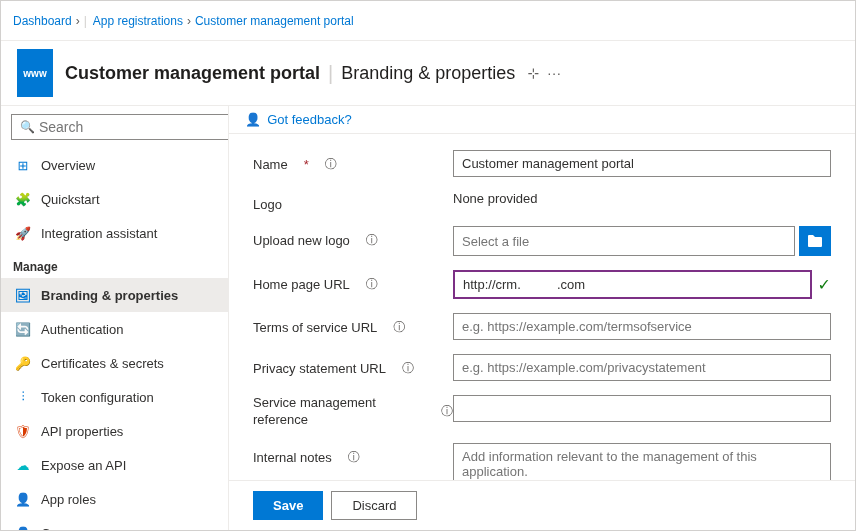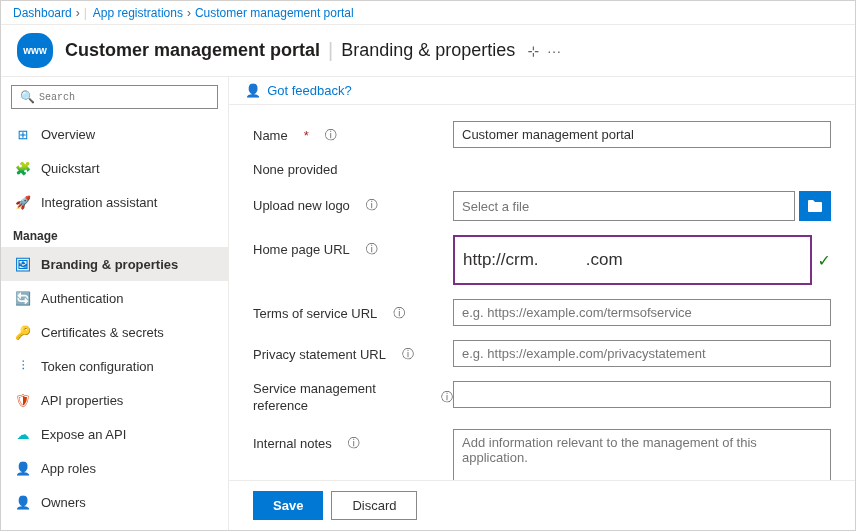--- a/index.html
+++ b/index.html
@@ -1,44 +1,44 @@
 <!DOCTYPE html>
 <html><head>
   <meta charset="utf-8">
   <style>
     * { box-sizing: border-box; margin: 0; padding: 0; }
     body { font-family: 'Segoe UI', Arial, sans-serif; font-size: 13px; background: #f3f2f1; color: #323130; }
     
     .container { width: 856px; height: 531px; background: #fff; border: 1px solid #d2d0ce; display: flex; flex-direction: column; overflow: hidden; }
     
     
-    .breadcrumb { height: 24px; background: #fff; display: flex; align-items: center; padding: 0 12px; font-size: 12px; color: #605e5c; border-bottom: 1px solid #edebe9; }
+    .breadcrumb { height: 40px; background: #fff; display: flex; align-items: center; padding: 0 12px; font-size: 12px; color: #605e5c; border-bottom: 1px solid #edebe9; }
     .breadcrumb a { color: #0078d4; text-decoration: none; }
     .breadcrumb .sep { margin: 0 4px; color: #605e5c; }
     .breadcrumb .current { color: #0078d4; }
     .breadcrumb .pipe { margin-right: 6px; color: #d2d0ce; }
     
     
     .app-header { display: flex; align-items: center; padding: 8px 16px; background: #fff; border-bottom: 1px solid #edebe9; min-height: 48px; }
-    .app-header .icon-box { width: 36px; height: 35px; background: #0078d4; display: flex; align-items: center; justify-content: center; margin-right: 12px; flex-shrink: 0; border-radius: 15px; }
+    .app-header .icon-box { width: 36px; height: 48px; background: #0078d4; display: flex; align-items: center; justify-content: center; margin-right: 12px; flex-shrink: 0; }
     .app-header .icon-box span { color: #fff; font-size: 10px; font-weight: bold; }
     .app-header .title { font-size: 18px; font-weight: 600; color: #201f1e; }
     .app-header .divider { margin: 0 8px; color: #d2d0ce; font-weight: 300; font-size: 20px; }
     .app-header .subtitle { font-size: 18px; color: #201f1e; }
     .app-header .actions { margin-left: 12px; display: flex; gap: 8px; }
     .app-header .actions span { color: #605e5c; cursor: pointer; font-size: 14px; }
     
     
     .main-layout { display: flex; flex: 1; overflow: hidden; }
     
     
     .sidebar { width: 228px; background: #fff; border-right: 1px solid #edebe9; display: flex; flex-direction: column; overflow-y: auto; flex-shrink: 0; }
     
     .search-box { margin: 8px 10px; border: 1px solid #8a8886; display: flex; align-items: center; padding: 4px 8px; background: #fff; }
-    .search-box input { border: none; outline: none; font-size: 10px; flex: 1; color: #323130; font-family: Liberation Mono, monospace; }
+    .search-box input { border: none; outline: none; font-size: 14px; flex: 1; color: #323130; }
     .search-box .search-icon { color: #605e5c; font-size: 12px; margin-right: 4px; }
     .search-row { display: flex; align-items: center; }
     
     .sidebar-item { display: flex; align-items: center; padding: 7px 12px; cursor: pointer; color: #323130; font-size: 13px; }
     .sidebar-item.active { background: #edebe9; font-weight: 600; }
     .sidebar-item .si-icon { width: 20px; height: 20px; margin-right: 8px; display: flex; align-items: center; justify-content: center; flex-shrink: 0; }
     
     .sidebar-section-label { padding: 10px 12px 4px 12px; font-size: 12px; font-weight: 600; color: #323130; }
     
     
@@ -56,21 +56,21 @@
     .form-control-wrap { flex: 1; }
     
     .text-input { width: 100%; border: 1px solid #8a8886; padding: 5px 8px; font-size: 13px; color: #323130; outline: none; background: #fff; }
     
     .upload-row { display: flex; gap: 4px; }
     .upload-input { flex: 1; border: 1px solid #8a8886; padding: 5px 8px; font-size: 13px; color: #a19f9d; background: #fff; }
     .upload-btn { width: 32px; height: 30px; background: #0078d4; display: flex; align-items: center; justify-content: center; cursor: pointer; border: none; }
     .upload-btn svg { width: 16px; height: 16px; fill: #fff; }
     
     .url-row { display: flex; align-items: center; }
-    .url-input { flex: 1; border: 2px solid #7c3085; padding: 13px 8px; font-size: 17px; color: #323130; background: #fff; outline: none; }
+    .url-input { flex: 1; border: 2px solid #7c3085; padding: 5px 8px; font-size: 13px; color: #323130; background: #fff; outline: none; }
     .url-check { color: #107c10; margin-left: 6px; font-size: 16px; }
     
     .textarea-input { width: 100%; border: 1px solid #8a8886; padding: 5px 8px; font-size: 13px; color: #a19f9d; background: #fff; height: 80px; resize: vertical; font-family: inherit; }
     
     .none-text { font-size: 13px; color: #323130; padding-top: 6px; }
     
     
     .form-footer { padding: 10px 24px; border-top: 1px solid #edebe9; background: #fff; display: flex; gap: 8px; }
     .btn-save { background: #0078d4; color: #fff; border: none; padding: 6px 20px; font-size: 13px; cursor: pointer; font-family: inherit; font-weight: bold; }
     .btn-discard { background: #fff; color: #323130; border: 1px solid #8a8886; padding: 6px 20px; font-size: 13px; cursor: pointer; font-family: inherit; }
@@ -192,20 +192,23 @@
             <span>Name</span>
             <span class="required">*</span>
             <span class="info-icon">ⓘ</span>
           </div>
           <div class="form-control-wrap">
             <input type="text" class="text-input" value="Customer management portal" style="">
           </div>
         </div>
 
         <div class="form-row">
+          <div class="form-label">
+            <span>Logo</span>
+          </div>
           <div class="form-control-wrap">
             <span class="none-text">None provided</span>
           </div>
         </div>
 
         <div class="form-row">
           <div class="form-label">
             <span>Upload new logo</span>
             <span class="info-icon">ⓘ</span>
           </div>

